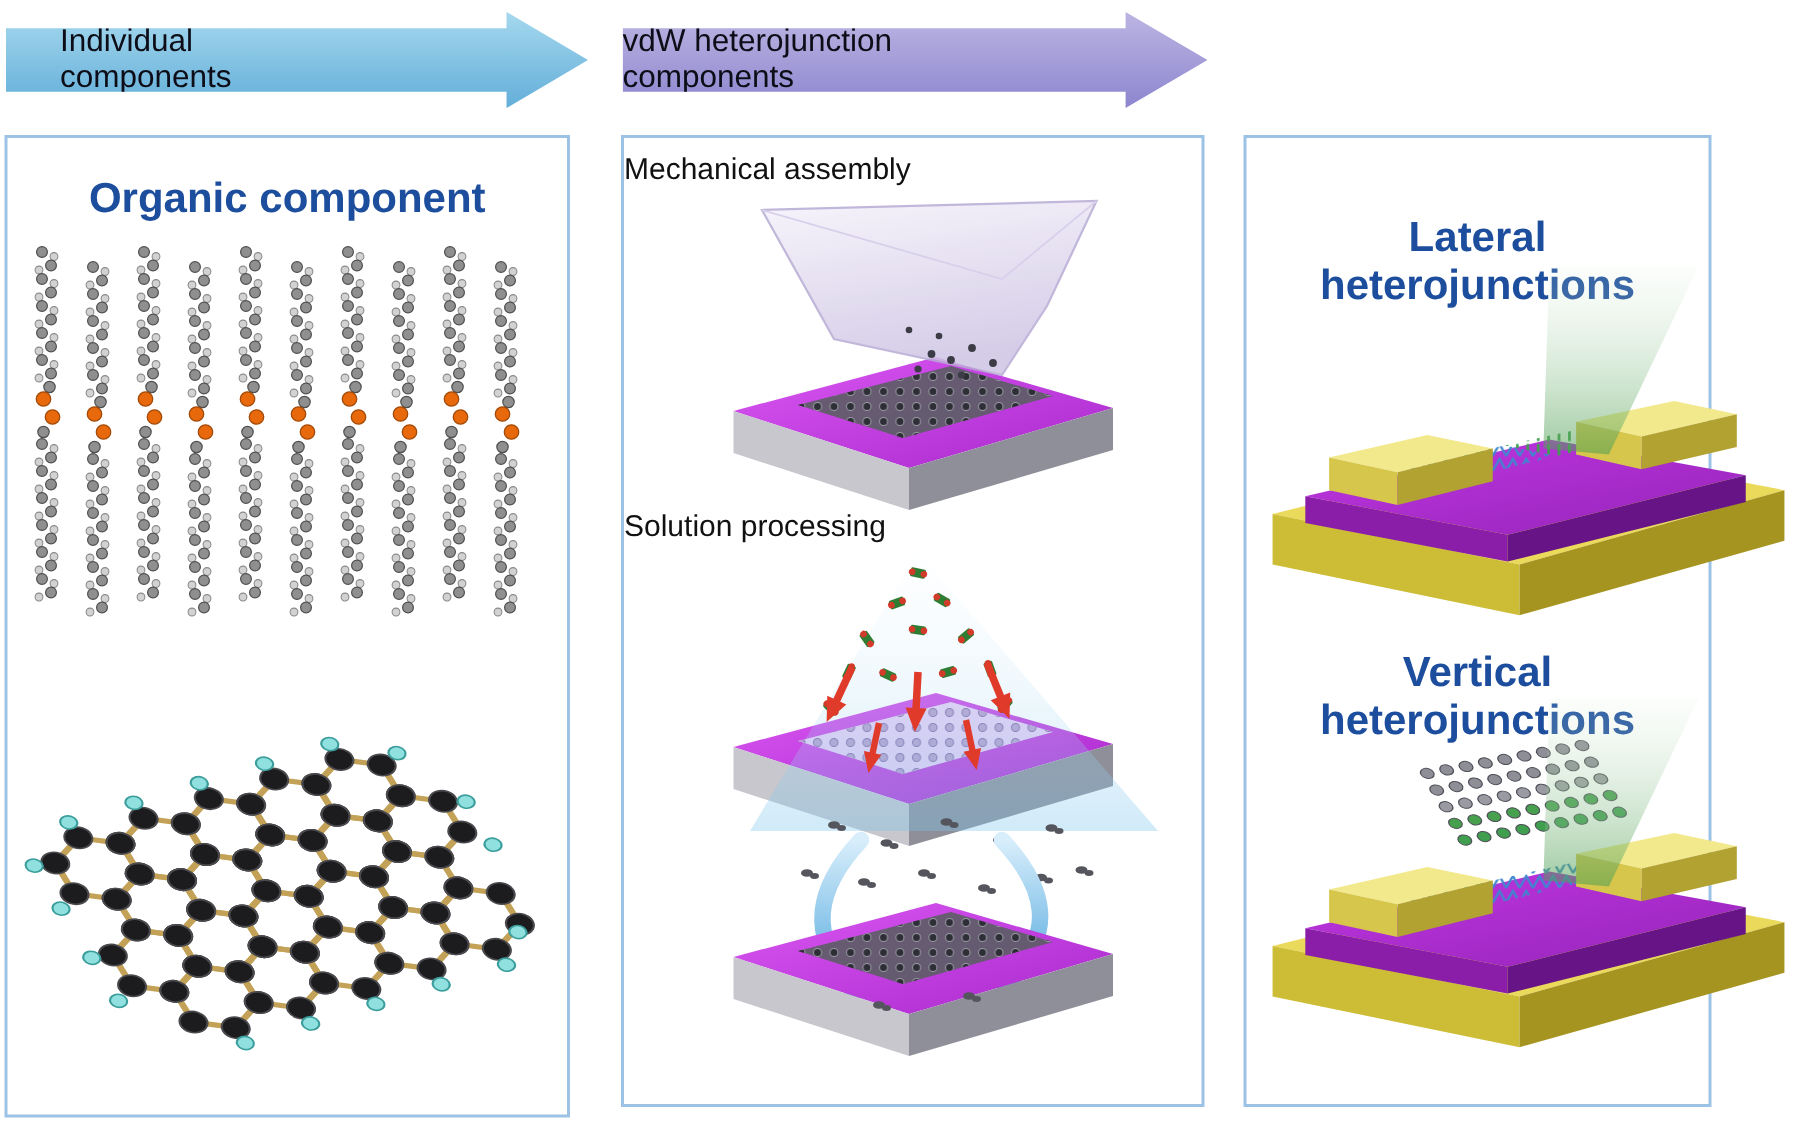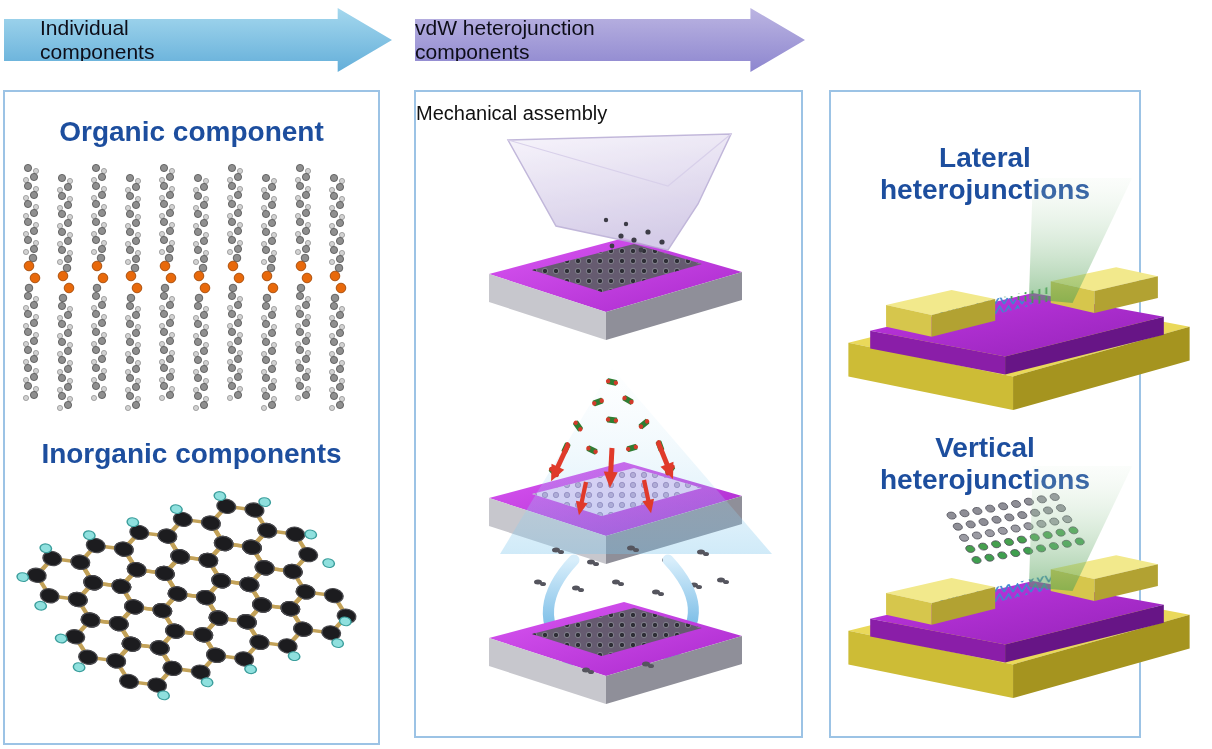--- a/index.html
+++ b/index.html
@@ -187,21 +187,20 @@
           <use href="#o-chain" x="124" y="24"></use>
         <use href="#o-chain" x="158" y="14"></use>
           <use href="#o-chain" x="192" y="24"></use>
         <use href="#o-chain" x="226" y="14"></use>
           <use href="#o-chain" x="260" y="24"></use>
         <use href="#o-chain" x="294" y="14"></use>
           <use href="#o-chain" x="328" y="24"></use>
       </g>
     </svg>
 
-    <div class="blue-h" style="top:346px">Inorganic components</div>
 
     <svg class="illus" style="left:0;top:382px" width="377" height="268" viewBox="0 0 377 268">
       <g transform="translate(60,105) scale(1.28)">
         <g transform="matrix(1,-0.3,0.5,0.8,0,0)">
           <use href="#g-hexA" x="0" y="0"></use>
             <use href="#g-hexA" x="34" y="0"></use>
           <use href="#g-hexA" x="68" y="0"></use>
             <use href="#g-hexA" x="102" y="0"></use>
           <use href="#g-hexA" x="136" y="0"></use>
           <use href="#g-hexA" x="17" y="30"></use>
@@ -239,20 +238,21 @@
             <circle cx="163" cy="-14" r="4" class="hh"></circle>
               <circle cx="167" cy="104" r="4" class="hh"></circle>
           </g>
         </g>
       </g>
     </svg>
   </div>
 
   <div class="panel panel-mid">
     <div class="black-h" style="top:10px">Mechanical assembly</div>
+    <div class="black-h" style="top:248px">Solution processing</div>
 
     <svg class="illus" style="left:0;top:38px" width="385" height="610" viewBox="0 0 385 610">
 
       <g>
         <use href="#m-sub" transform="translate(58,136)"></use>
         <use href="#m-flakeD" transform="translate(58,136)"></use>
         <g>
           <polygon points="92,10 315,4 282,74 252,120 140,96" fill="url(#m-stampG)" opacity="0.85" stroke="#b7abd4" stroke-width="1.5"></polygon>
           <path d="M92,10 L252,56 L315,4" fill="none" stroke="#d8d0ea" stroke-width="1.2"></path>
         </g>

